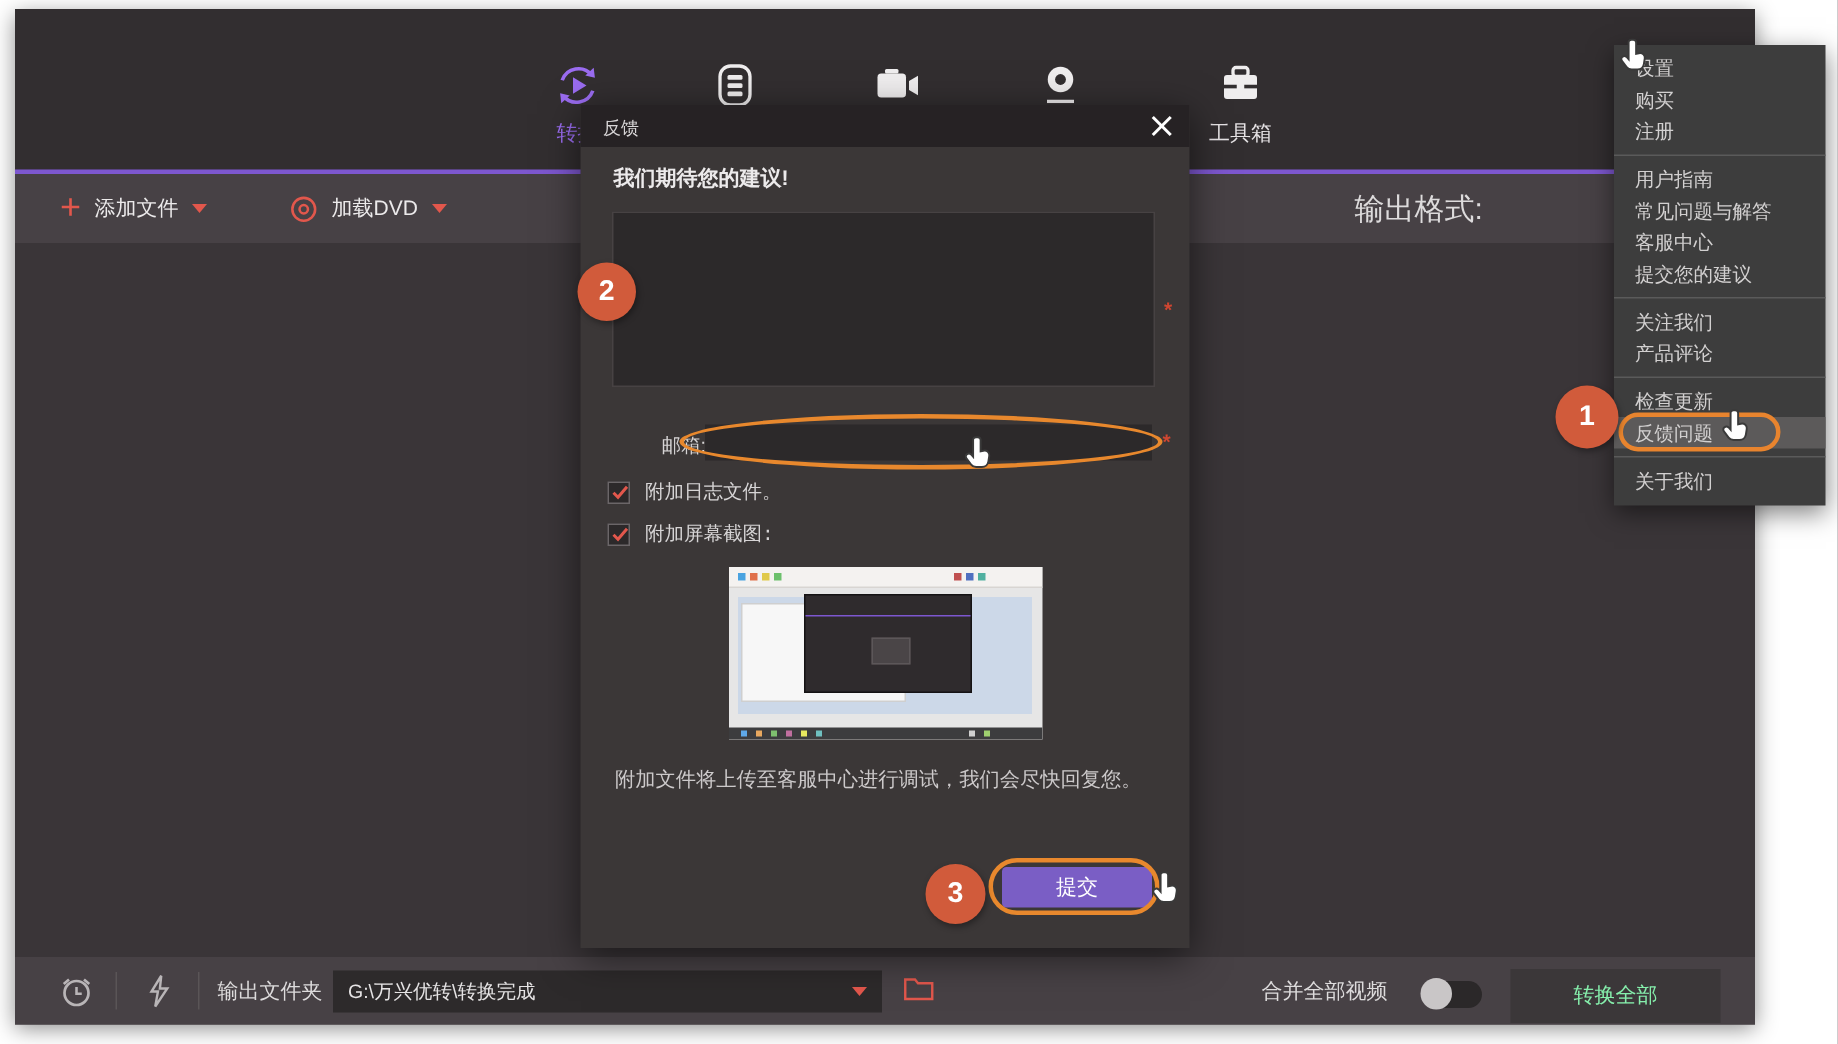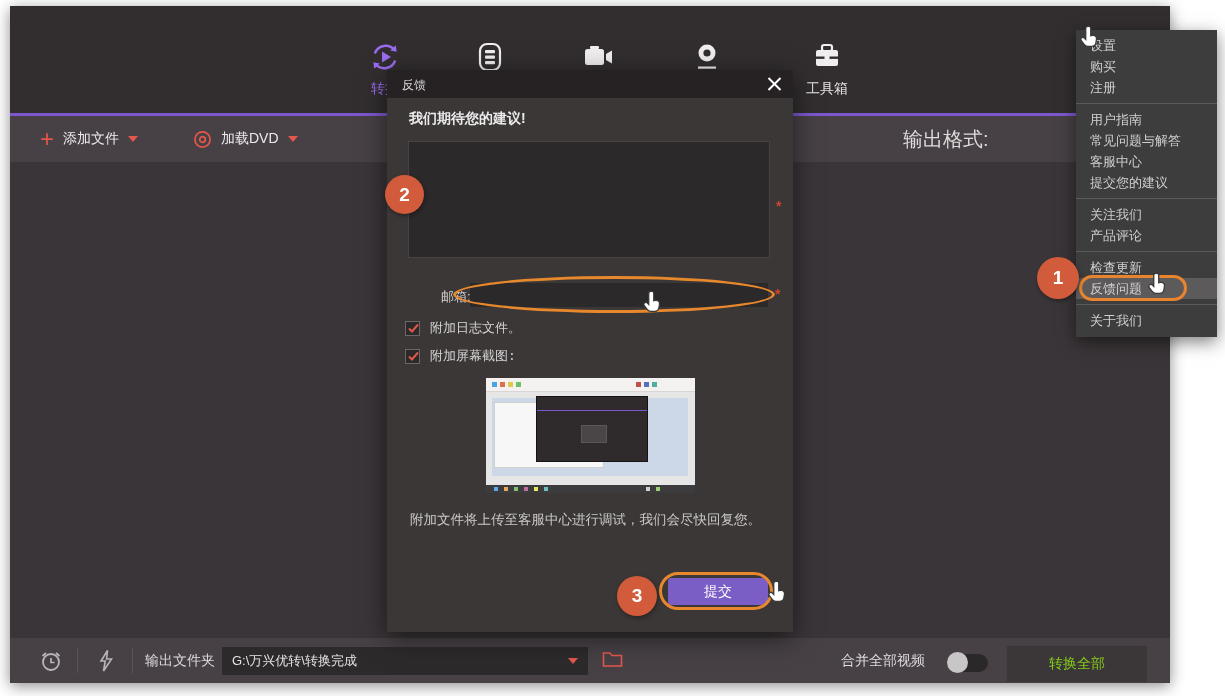--- a/index.html
+++ b/index.html
@@ -56,21 +56,21 @@
   .bb-icon { position:absolute; top:10px; }
   .bb-sep { position:absolute; top:10px; width:1px; height:25px; background:#5a5557; }
   .bb-label { position:absolute; top:14px; font-size:14px; color:#dddbdc; }
   .path-box { position:absolute; left:212px; top:9px; width:366px; height:28px; background:#2d2a2b;
               display:flex; align-items:center; padding:0 10px; }
   .path-text { color:#e6e4e5; font-size:13px; flex:1; }
   .folder-icon { position:absolute; left:592px; top:13px; }
   .toggle { position:absolute; left:938px; top:16px; width:40px; height:18px; background:#2b2829; border-radius:9px; }
   .knob { position:absolute; left:-1px; top:-2px; width:21px; height:21px; background:#c9c6c7; border-radius:50%; }
   .convert-all { position:absolute; left:997px; top:8px; width:140px; height:36px; background:#3b3739;
-                 color:#84cc16; font-size:14px; display:flex; align-items:center; justify-content:center; }
+                 color:#86efac; font-size:14px; display:flex; align-items:center; justify-content:center; }
 
   
   .dialog { position:absolute; left:387px; top:70px; width:406px; height:562px; background:#3b3737;
             box-shadow:0 6px 24px rgba(0,0,0,.55); }
   .dlg-title { position:absolute; left:0; top:0; width:100%; height:28px; background:#262224; }
   .dlg-title-text { position:absolute; left:15px; top:7px; font-size:12px; color:#d8d6d7; }
   .dlg-close { position:absolute; right:12px; top:7px; width:14px; height:14px; }
   .dlg-heading { position:absolute; left:22px; top:40px; font-size:14px; font-weight:bold; color:#eceaeb; }
   .dlg-textarea { position:absolute; left:21px; top:71px; width:362px; height:117px; background:#2c292a; border:1px solid #474243; }
   .req { position:absolute; color:#cf4631; font-size:14px; font-weight:bold; }

